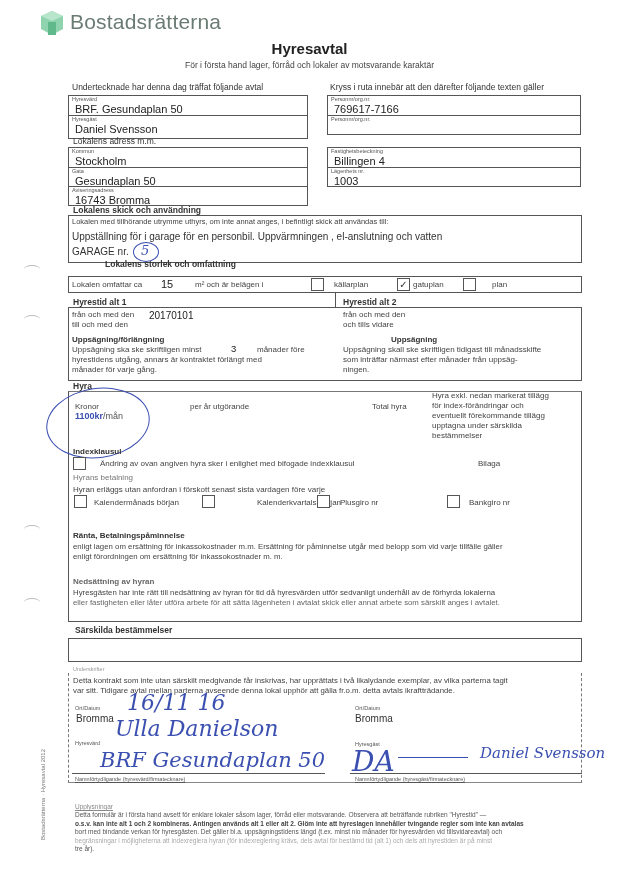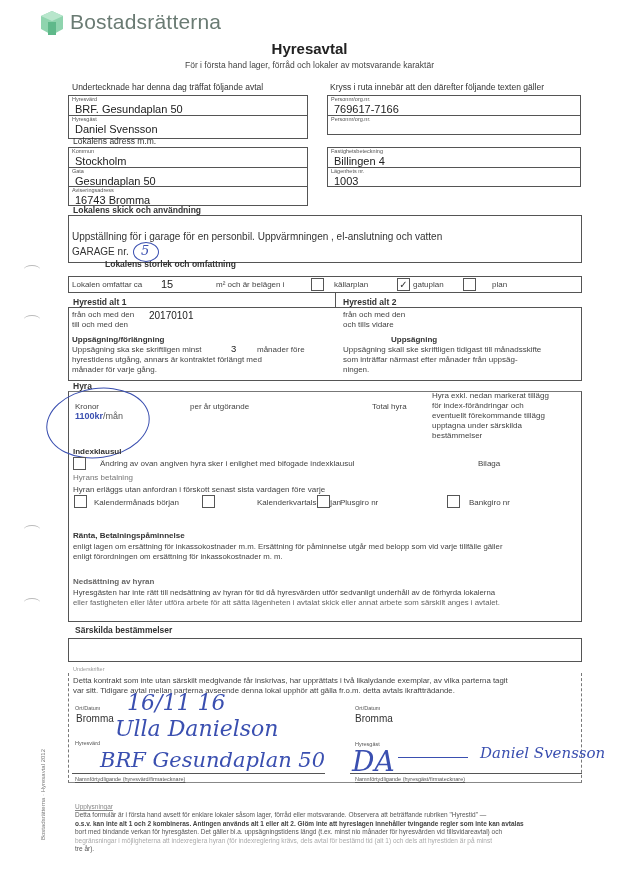--- a/index.html
+++ b/index.html
@@ -92,31 +92,32 @@
     <div class="f-val">Billingen 4</div>
   </div>
   <div class="field" style="height:19px;">
     <div class="f-lbl">Lägenhets nr.</div>
     <div class="f-val">1003</div>
   </div>
 </div>
 
 <div class="abs sec-head" style="left:73px; top:205px;">Lokalens skick och användning</div>
 <div class="abs box" style="left:68px; top:215px; width:514px; height:48px;">
+  <div class="txt" style="position:absolute; left:3px; top:1px; font-size:7.5px;">Lokalen med tillhörande utrymme uthyrs, om inte annat anges, i befintligt skick att användas till:</div>
   <div style="position:absolute; left:3px; top:15px; font-size:10px; color:#333;">Uppställning för i garage för en personbil. Uppvärmningen  , el-anslutning och vatten</div>
   <div style="position:absolute; left:3px; top:30px; font-size:10px; color:#333;">GARAGE nr.</div>
   <div style="position:absolute; left:64px; top:26px; width:26px; height:20px; border:1.2px solid #3a4fb0; border-radius:50%;"></div>
   <div class="hw" style="position:absolute; left:72px; top:27px; font-size:13px;">5</div>
 </div>
 
 <div class="abs sec-head" style="left:73px; top:259px;padding-left:32px;">Lokalens storlek och omfattning</div>
 <div class="abs box" style="left:68px; top:276px; width:514px; height:17px;">
   <span class="txt" style="position:absolute; left:3px; top:3px;">Lokalen omfattar ca</span>
   <span style="position:absolute; left:92px; top:1px; font-size:11px; color:#222;text-align:center;">15</span>
-  <span class="txt" style="position:absolute; left:147px; top:3px;">m² och är belägen i</span>
+  <span class="txt" style="position:absolute; left:126px; top:3px;">m² och är belägen i</span>
   <span class="chk" style="position:absolute; left:242px; top:1px;"></span>
   <span class="txt" style="position:absolute; left:265px; top:3px;">källarplan</span>
   <span class="chk" style="position:absolute; left:328px; top:1px; font-size:10px; line-height:11px; text-align:center; color:#333;">✓</span>
   <span class="txt" style="position:absolute; left:344px; top:3px;">gatuplan</span>
   <span class="chk" style="position:absolute; left:394px; top:1px;"></span>
   <span class="txt" style="position:absolute; left:423px; top:3px;">plan</span>
 </div>
 
 <div class="abs" style="left:335px; top:293px; width:1px; height:88px; background:#555;"></div>
 

